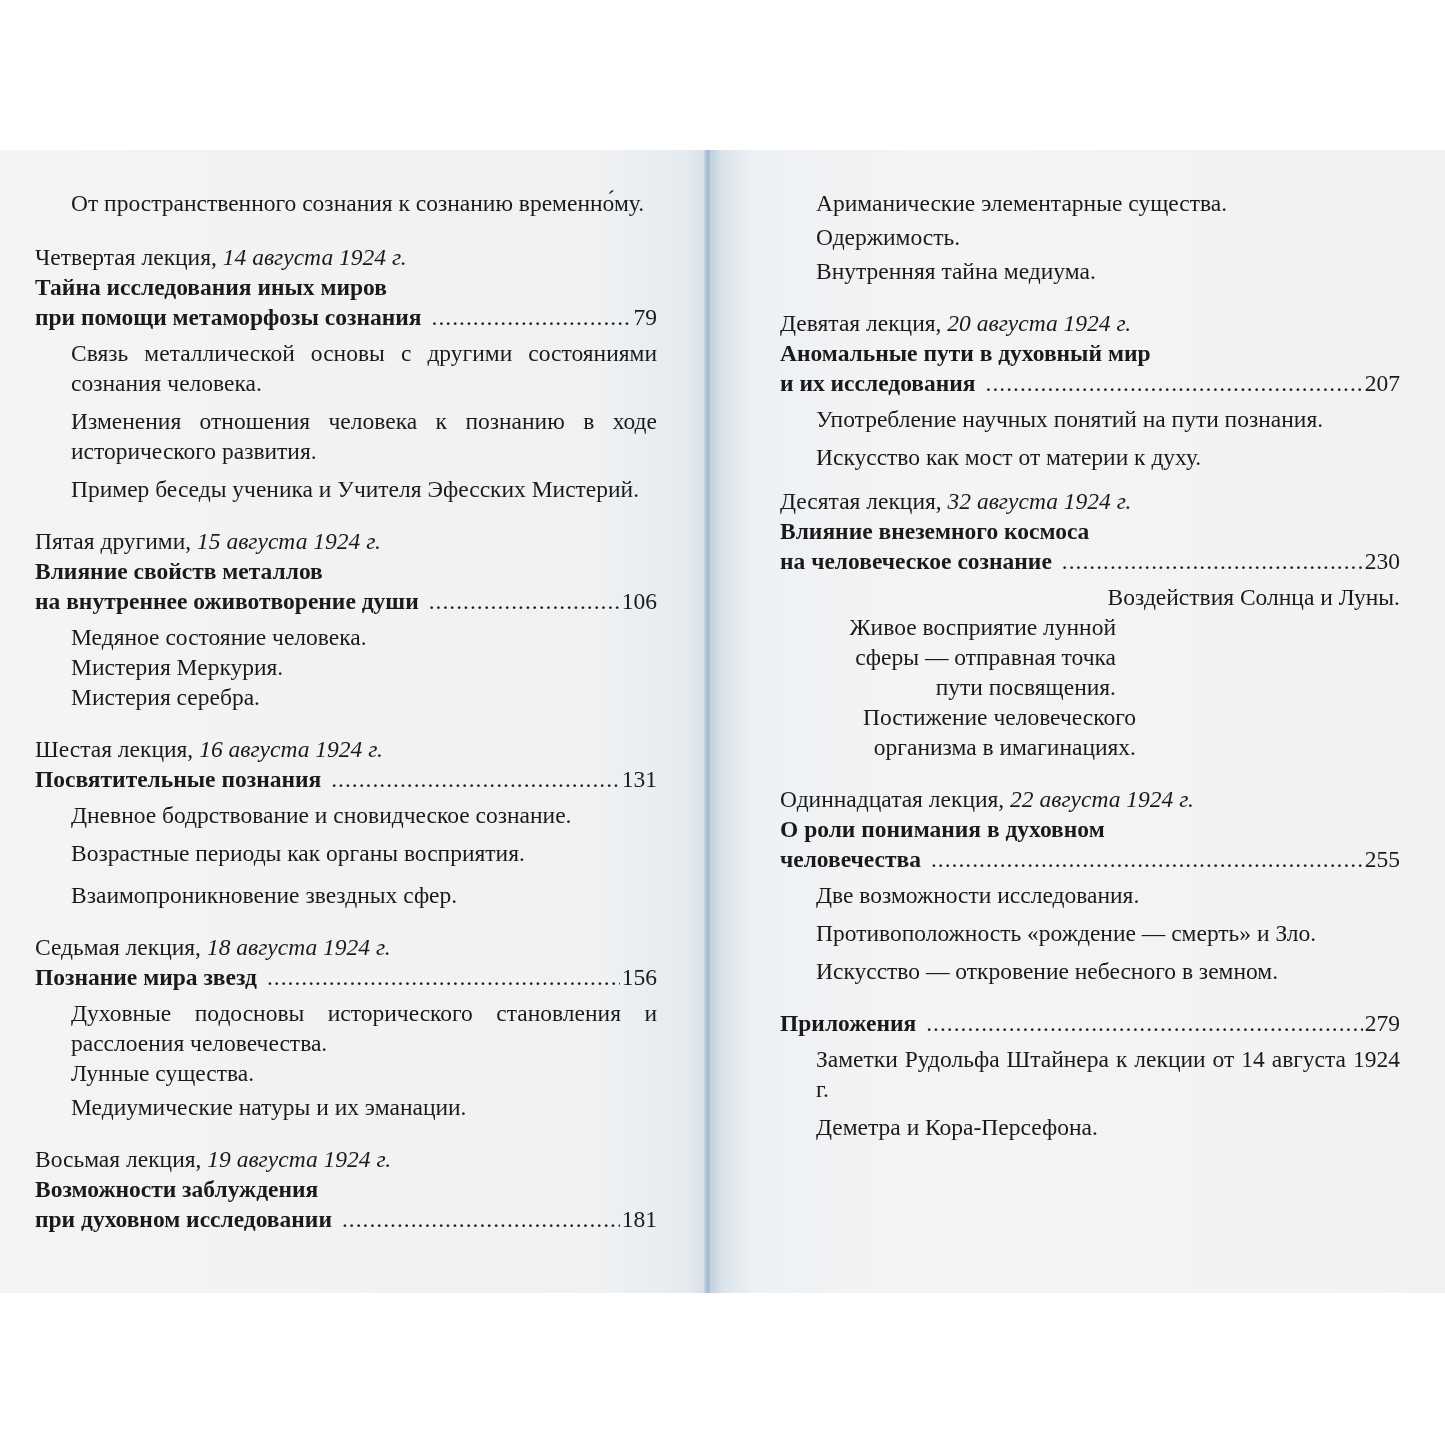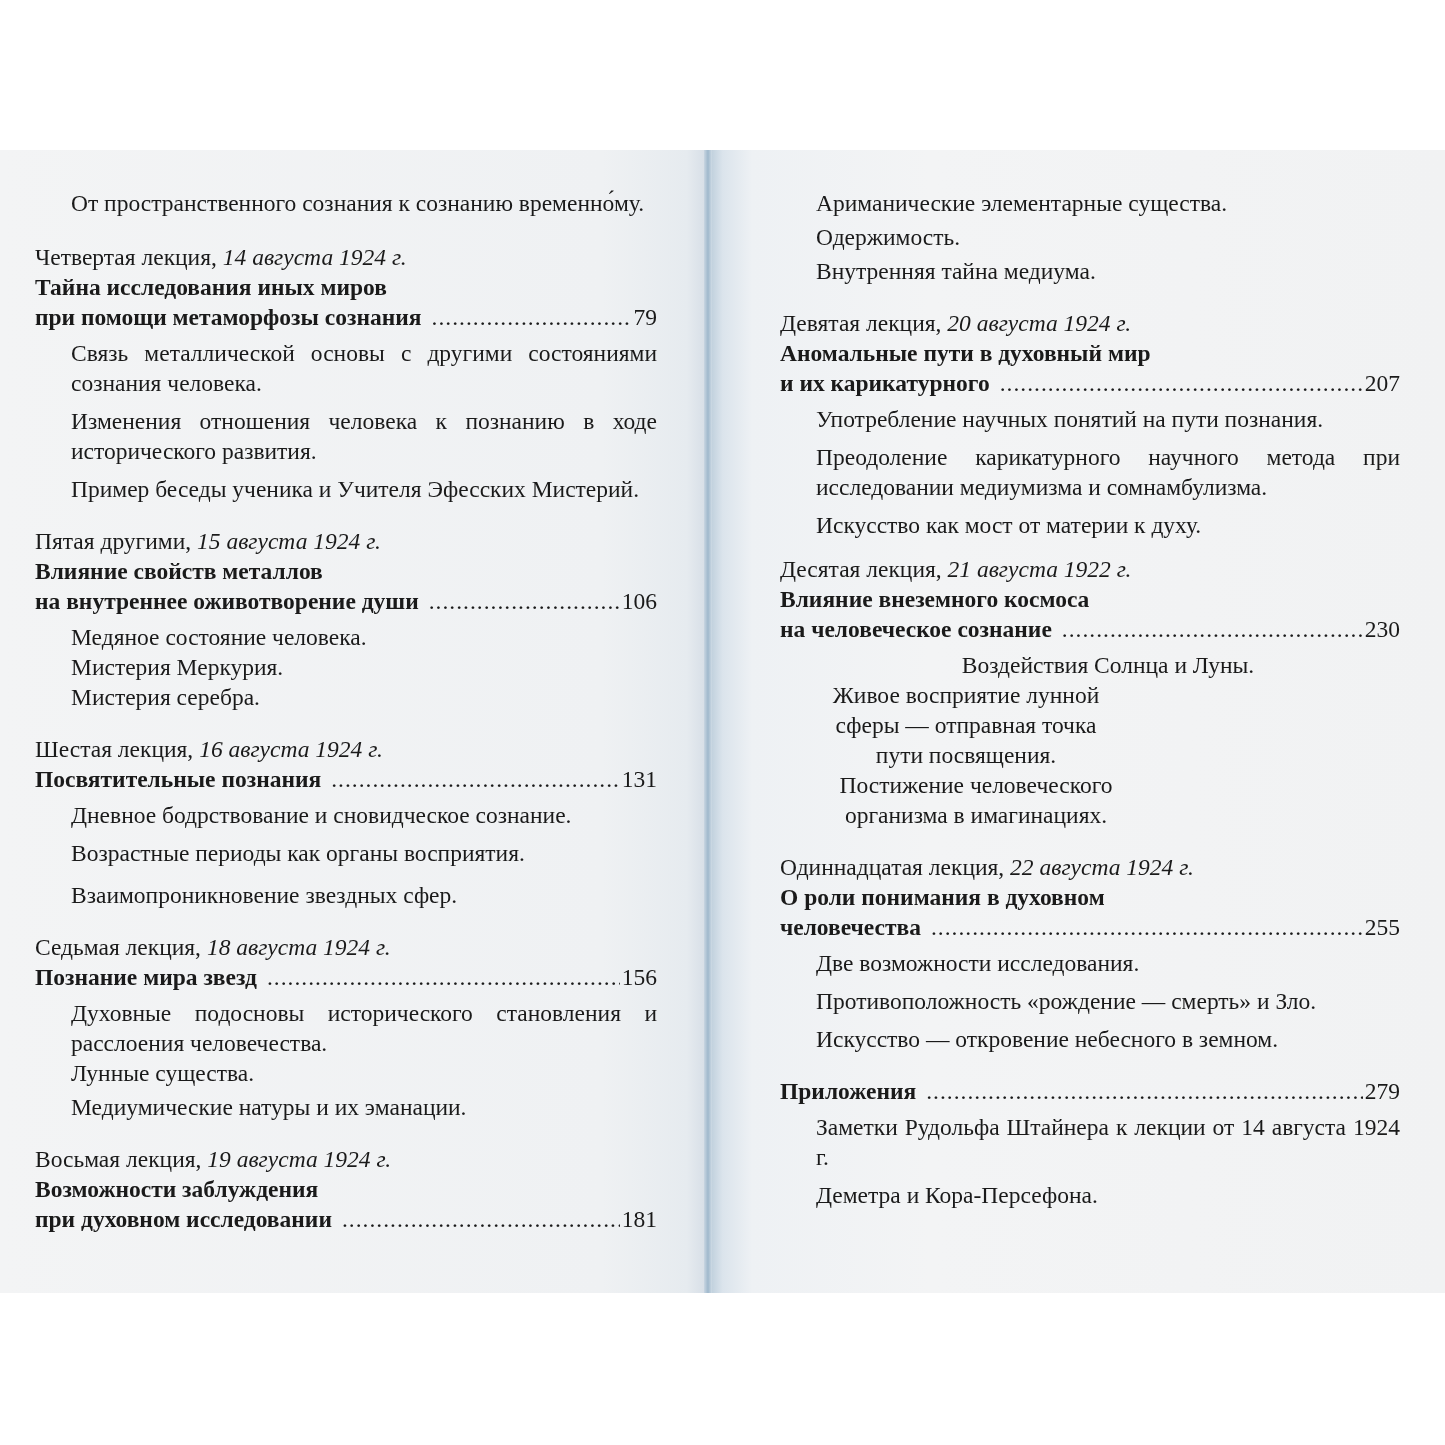--- a/index.html
+++ b/index.html
@@ -134,40 +134,39 @@
       <div class="sub first-block" style="padding-left:36px">
         <p style="margin-bottom:4px">Ариманические элементарные существа.</p>
         <p style="margin-bottom:4px">Одержимость.</p>
         <p>Внутренняя тайна медиума.</p>
       </div>
 
       <div class="lect">
         <p class="lect-head"><span>Девятая лекция,</span> <i>20 августа 1924 г.</i></p>
         <p class="title">Аномальные пути в духовный мир</p>
         <div class="title-last">
-          <span class="t">и их карикатурного</span>
+          <span class="t">и их исследования</span>
           <span class="dots"></span>
           <span class="pg">207</span>
         </div>
         <div class="sub">
           <p>Употребление научных понятий на пути познания.</p>
-          <p>Преодоление карикатурного научного метода при исследовании медиумизма и сомнамбулизма.</p>
           <p>Искусство как мост от материи к духу.</p>
         </div>
       </div>
 
       <div class="lect" style="margin-top:14px">
-        <p class="lect-head"><span>Десятая лекция,</span> <i>21 августа 1922 г.</i></p>
+        <p class="lect-head"><span>Десятая лекция,</span> <i>32 августа 1924 г.</i></p>
         <p class="title">Влияние внеземного космоса</p>
         <div class="title-last">
           <span class="t">на человеческое сознание</span>
           <span class="dots"></span>
           <span class="pg">230</span>
         </div>
-        <div class="sub" style="text-align:center">
+        <div class="sub" style="text-align:right">
           <p style="margin-bottom:0">Воздействия Солнца и Луны.</p>
           <p style="margin-bottom:0;width:300px">Живое восприятие лунной сферы — отправная точка пути посвящения.</p>
           <p style="width:320px">Постижение человеческого организма в имагинациях.</p>
         </div>
       </div>
 
       <div class="lect">
         <p class="lect-head"><span>Одиннадцатая лекция,</span> <i>22 августа 1924 г.</i></p>
         <p class="title">О роли понимания в духовном</p>
         <div class="title-last">

